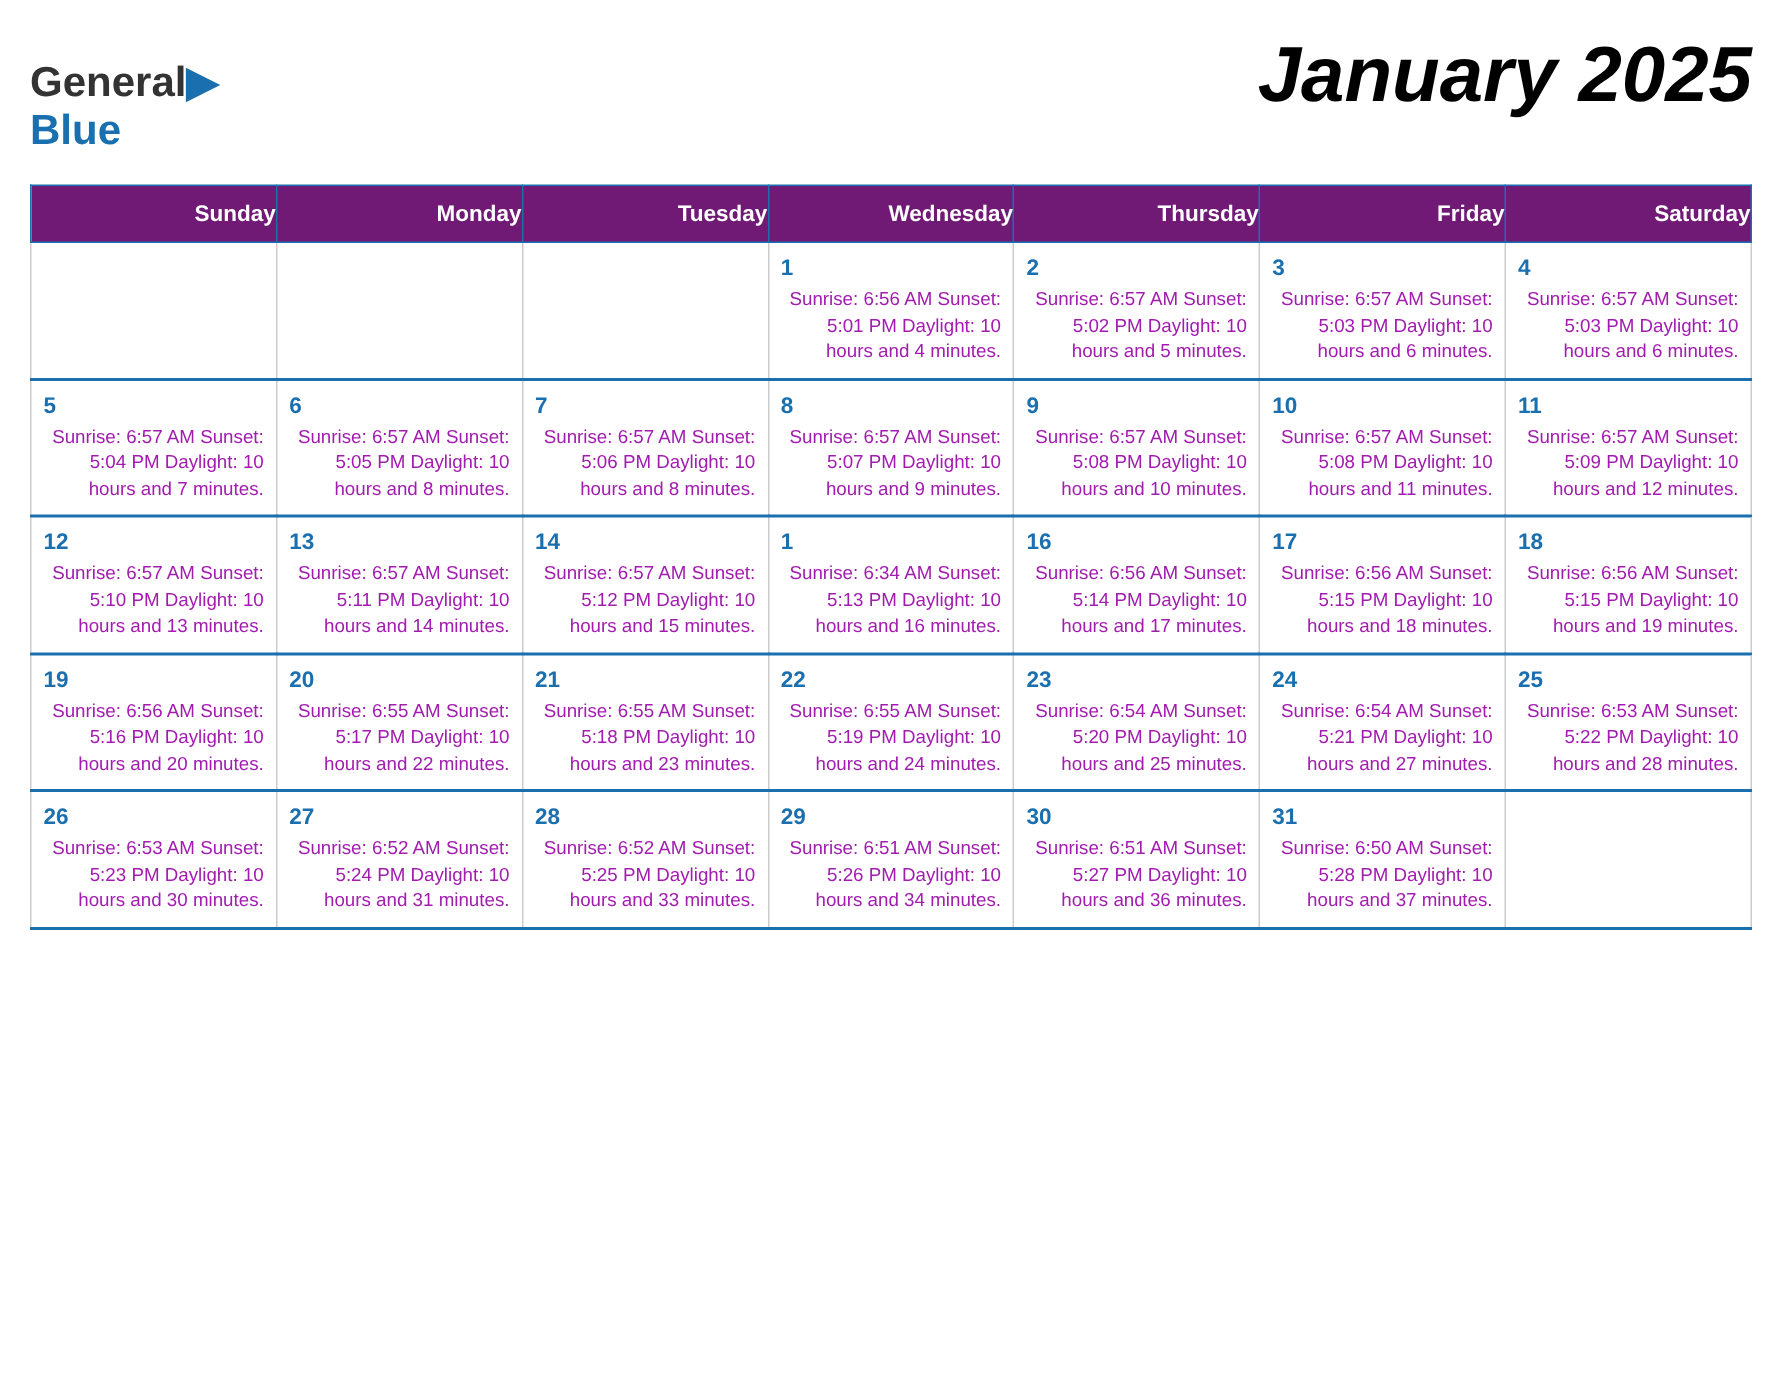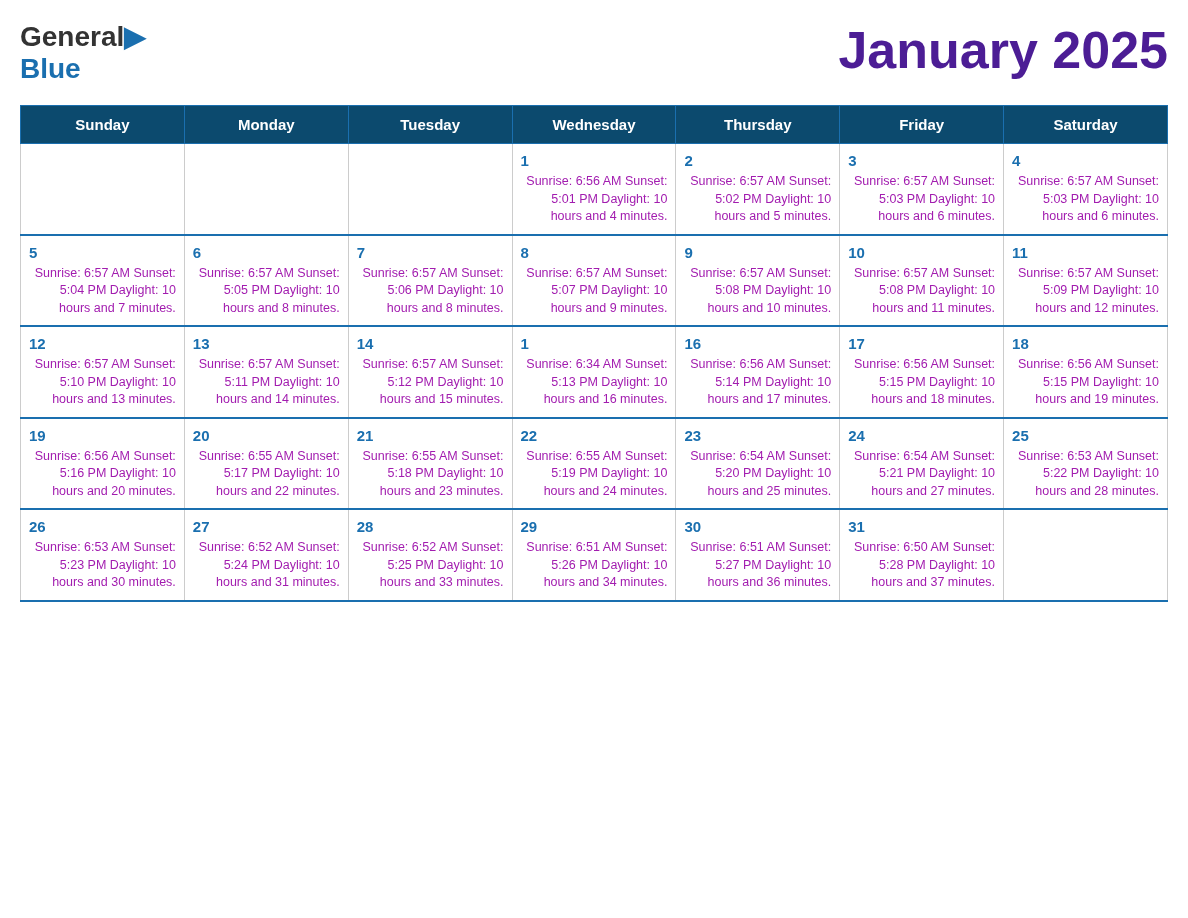--- a/index.html
+++ b/index.html
@@ -12,56 +12,58 @@
     }
     .header {
       display: flex;
       justify-content: space-between;
       align-items: flex-start;
       margin-bottom: 20px;
     }
     .logo {
       display: flex;
       align-items: flex-start;
+      margin-top: 18px;
     }
     .logo-text-general {
       font-size: 28px;
       font-weight: bold;
       color: #333;
     }
     .logo-text-blue {
       font-size: 28px;
       font-weight: bold;
       color: #1a6faf;
     }
     .title-block {
       text-align: right;
     }
     .title-block h1 {
       font-size: 52px;
       font-weight: bold;
-      color: #4c1d95;
+      color: #000000;
+      font-style: italic;
     }
     .title-block h2 {
       font-size: 22px;
       font-weight: normal;
       color: #555;
     }
     .calendar {
       width: 100%;
       border-collapse: collapse;
       border: 1px solid #aaa;
     }
     .calendar thead tr th {
-      background-color: #0c4a6e;
+      background-color: #701a75;
       color: #fff;
       font-size: 15px;
       font-weight: bold;
-      padding: 10px 20px;
-      text-align: center;
+      padding: 10px 0;
+      text-align: right;
       border: 1px solid #1a6faf;
     }
     .calendar tbody tr td {
       border: 1px solid #ccc;
       vertical-align: top;
       padding: 8px;
       width: 14.28%;
       min-height: 90px;
       font-size: 13px;
       color: #333;

